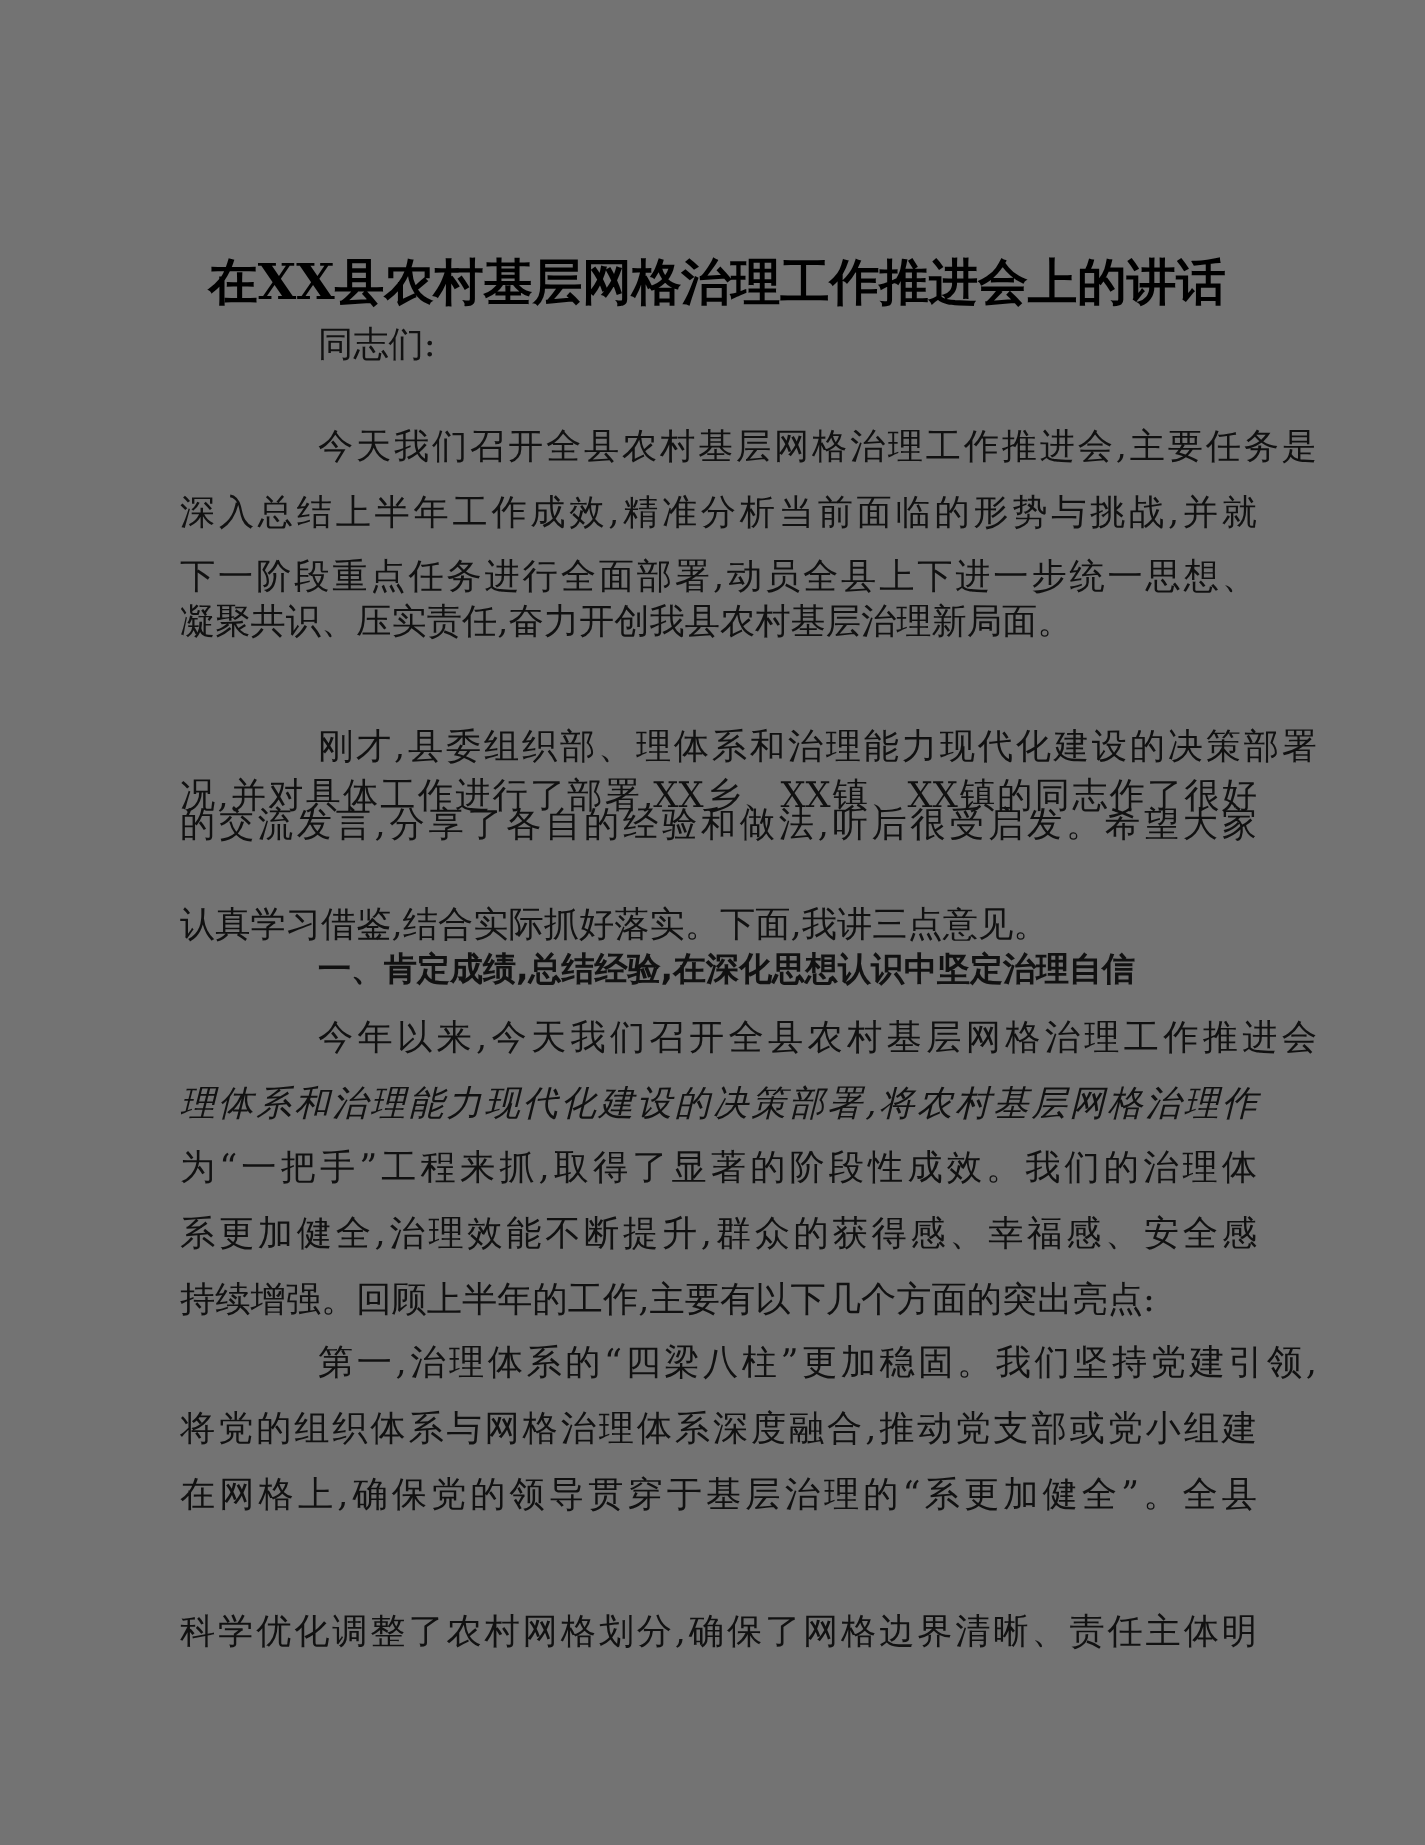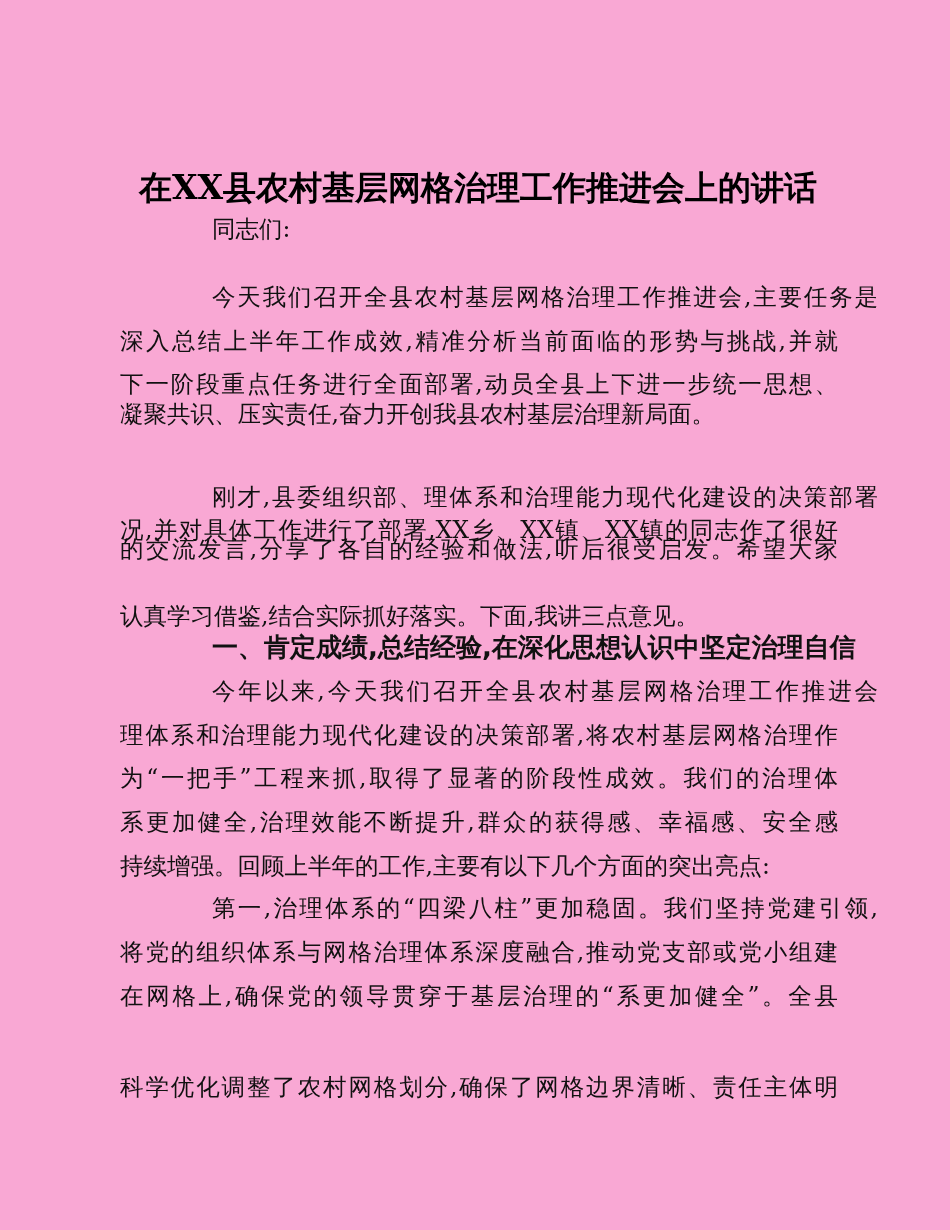--- a/index.html
+++ b/index.html
@@ -1,47 +1,47 @@
 <!DOCTYPE html>
 <html><head>
   <meta charset="utf-8">
   <style>
     html, body { margin: 0; padding: 0; background: #ffffff; }
     body { width: 950px; height: 1230px; position: relative; overflow: hidden;
       font-family: "DejaVu Serif", "Liberation Serif", serif; color: #111; }
-    .page { position: absolute; left: 0; top: 0; width: 950px; height: 1230px; background: #f9a8d4; }
+    .page { position: absolute; left: 0; top: 0; width: 950px; height: 1230px; background: #737373; }
     .title { position: absolute; left: 118px; top: 166px; width: 720px; text-align: center;
       font-family: "DejaVu Serif", "Liberation Serif", serif; font-weight: bold;
       font-size: 33px; letter-spacing: 0px; color: #000; white-space: nowrap; }
     .line { position: absolute; left: 120px; width: 718px; height: 30px; font-size: 23.5px;
       line-height: 30px; white-space: nowrap; text-align: justify; text-align-last: justify;
       color: #111; }
     .line.short { text-align-last: left; }
     .line.indent { left: 172px; width: 666px; margin-left: 40px; }
     .heading { font-family: "DejaVu Sans", "Liberation Sans", sans-serif; font-weight: bold;
-      font-size: 26px; text-align-last: left; }
+      font-size: 22px; text-align-last: left; }
   </style>
 </head>
 <body>
 
 <div class="page">
   <div class="title">在XX县农村基层网格治理工作推进会上的讲话</div>
   <div class="line indent short" style="top:214px;">同志们:</div>
   <div id="body-lines">
       <div class="line indent" style="top: 282px;">今天我们召开全县农村基层网格治理工作推进会,主要任务是</div>
       <div class="line" style="top: 326px;">深入总结上半年工作成效,精准分析当前面临的形势与挑战,并就</div>
       <div class="line" style="top: 369px;">下一阶段重点任务进行全面部署,动员全县上下进一步统一思想、</div>
       <div class="line short" style="top: 399px;">凝聚共识、压实责任,奋力开创我县农村基层治理新局面。</div>
       <div class="line indent" style="top: 482px;">刚才,县委组织部、理体系和治理能力现代化建设的决策部署</div>
       <div class="line" style="top: 515px;">况,并对具体工作进行了部署,XX乡、XX镇、XX镇的同志作了很好</div>
       <div class="line" style="top: 534px;">的交流发言,分享了各自的经验和做法,听后很受启发。希望大家</div>
       <div class="line short" style="top: 601px;">认真学习借鉴,结合实际抓好落实。下面,我讲三点意见。</div>
       <div class="line indent short heading" style="top: 632px;">一、肯定成绩,总结经验,在深化思想认识中坚定治理自信</div>
       <div class="line indent" style="top: 676px;">今年以来,今天我们召开全县农村基层网格治理工作推进会</div>
-      <div class="line" style="top: 720px;">理体系和治理能力现代化建设的决策部署,将农村基层网格治理作</div>
+      <div class="line" style="top: 720px; font-style: italic;">理体系和治理能力现代化建设的决策部署,将农村基层网格治理作</div>
       <div class="line" style="top: 763px;">为“一把手”工程来抓,取得了显著的阶段性成效。我们的治理体</div>
       <div class="line" style="top: 807px;">系更加健全,治理效能不断提升,群众的获得感、幸福感、安全感</div>
       <div class="line short" style="top: 851px;">持续增强。回顾上半年的工作,主要有以下几个方面的突出亮点:</div>
       <div class="line indent" style="top: 893px;">第一,治理体系的“四梁八柱”更加稳固。我们坚持党建引领,</div>
       <div class="line" style="top: 937px;">将党的组织体系与网格治理体系深度融合,推动党支部或党小组建</div>
       <div class="line" style="top: 981px;">在网格上,确保党的领导贯穿于基层治理的“系更加健全”。全县</div>
       <div class="line" style="top: 1024px; margin-top: 48px;">科学优化调整了农村网格划分,确保了网格边界清晰、责任主体明</div>
     </div>
 </div>
 

